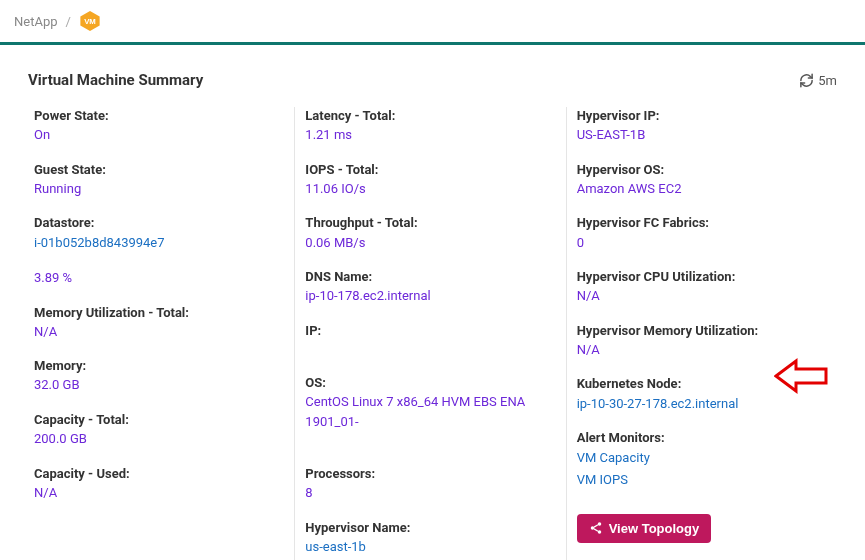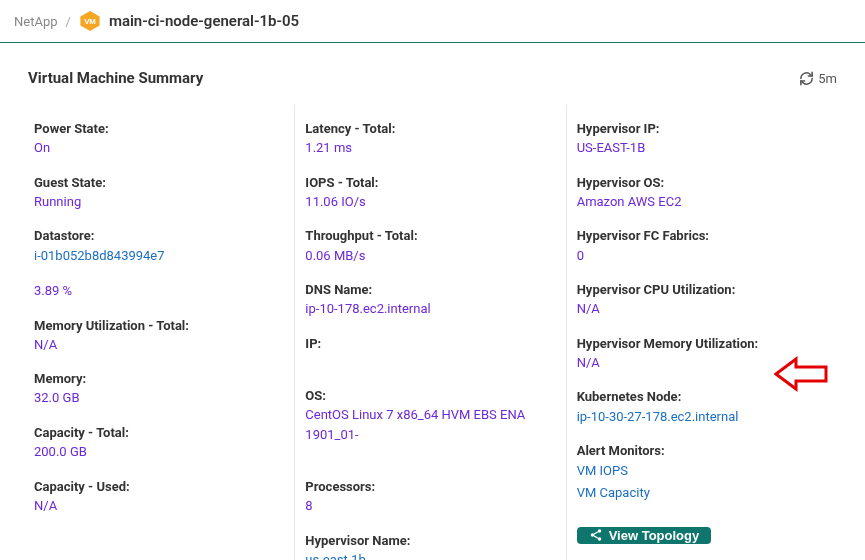--- a/index.html
+++ b/index.html
@@ -7,21 +7,21 @@
     font-family: -apple-system, BlinkMacSystemFont, "Segoe UI", Roboto, Helvetica, Arial, sans-serif;
     font-size: 13px;
     color: #333;
     background: #fff;
     width: 865px;
   }
   .header {
     display: flex;
     align-items: center;
     padding: 10px 14px;
-    border-bottom: 1px solid #0f766e;
+    border-bottom: 3px solid #0f766e;
     gap: 8px;
   }
   .crumb-org {
     color: #888;
     font-size: 13px;
   }
   .crumb-sep {
     color: #aaa;
     font-size: 13px;
   }
@@ -69,21 +69,20 @@
     padding: 0 18px 0 10px;
   }
   .col:first-child { padding-left: 6px; }
   .col + .col { border-left: 1px solid #e5e5e5; }
   .field { margin-bottom: 16px; }
   .field-label {
     font-weight: 700;
     font-size: 13px;
     color: #333;
     line-height: 1.4;
-    margin-top: 15px;
   }
   .field-value {
     color: #6d28d9;
     font-size: 13px;
     line-height: 1.5;
     word-break: break-word;
   }
   .link {
     color: #1b6fc2;
     cursor: pointer;
@@ -92,25 +91,25 @@
     display: block;
     color: #1b6fc2;
     font-size: 13px;
     cursor: pointer;
     line-height: 1.7;
   }
   .btn-primary {
     display: inline-flex;
     align-items: center;
     gap: 6px;
-    background: #0f766e;
+    background: #be185d;
     color: #fff;
     border: none;
     border-radius: 4px;
-    padding: 1px 12px;
+    padding: 7px 12px;
     font-size: 13px;
     font-weight: 600;
     cursor: pointer;
     margin-top: 6px;
   }
   .btn-primary svg { display: block; }
   .arrow-annotation {
     position: absolute;
     pointer-events: none;
   }
@@ -120,21 +119,20 @@
 
 <div class="header">
   <span class="crumb-org">NetApp</span>
   <span class="crumb-sep">/</span>
   <span class="vm-icon">
     <svg width="22" height="22" viewBox="0 0 24 24">
       <polygon points="12,1 22.5,7 22.5,17 12,23 1.5,17 1.5,7" fill="#f5a623"></polygon>
       <text x="12" y="15.5" font-size="8.5" font-weight="700" fill="#fff" text-anchor="middle" font-family="Arial">VM</text>
     </svg>
   </span>
-  <span class="page-title">main-ci-node-general-1b-05</span>
 </div>
 
 <div class="content">
   <div class="panel-title-row">
     <div class="panel-title">Virtual Machine Summary</div>
     <div class="refresh">
       <svg width="15" height="15" viewBox="0 0 24 24" fill="none" stroke="#555" stroke-width="2.4" stroke-linecap="round">
         <path d="M21 2v6h-6"></path>
         <path d="M3 12a9 9 0 0 1 15.2-6.5L21 8"></path>
         <path d="M3 22v-6h6"></path>
@@ -235,22 +233,22 @@
       <div class="field">
         <div class="field-label">Hypervisor Memory Utilization:</div>
         <div class="field-value">N/A</div>
       </div>
       <div class="field">
         <div class="field-label">Kubernetes Node:</div>
         <div class="field-value link">ip-10-30-27-178.ec2.internal</div>
       </div>
       <div class="field">
         <div class="field-label">Alert Monitors:</div>
+        <span class="link-block">VM Capacity</span>
         <span class="link-block">VM IOPS</span>
-        <span class="link-block">VM Capacity</span>
       </div>
       <button class="btn-primary">
         <svg width="14" height="14" viewBox="0 0 24 24" fill="#fff">
           <circle cx="18" cy="5" r="3"></circle>
             <circle cx="6" cy="12" r="3"></circle>
             <circle cx="18" cy="19" r="3"></circle>
           <path d="M8.6 10.5 15.4 6.5M8.6 13.5 15.4 17.5" stroke="#fff" stroke-width="2"></path>
         </svg>
         <span>View Topology</span>
       </button>

